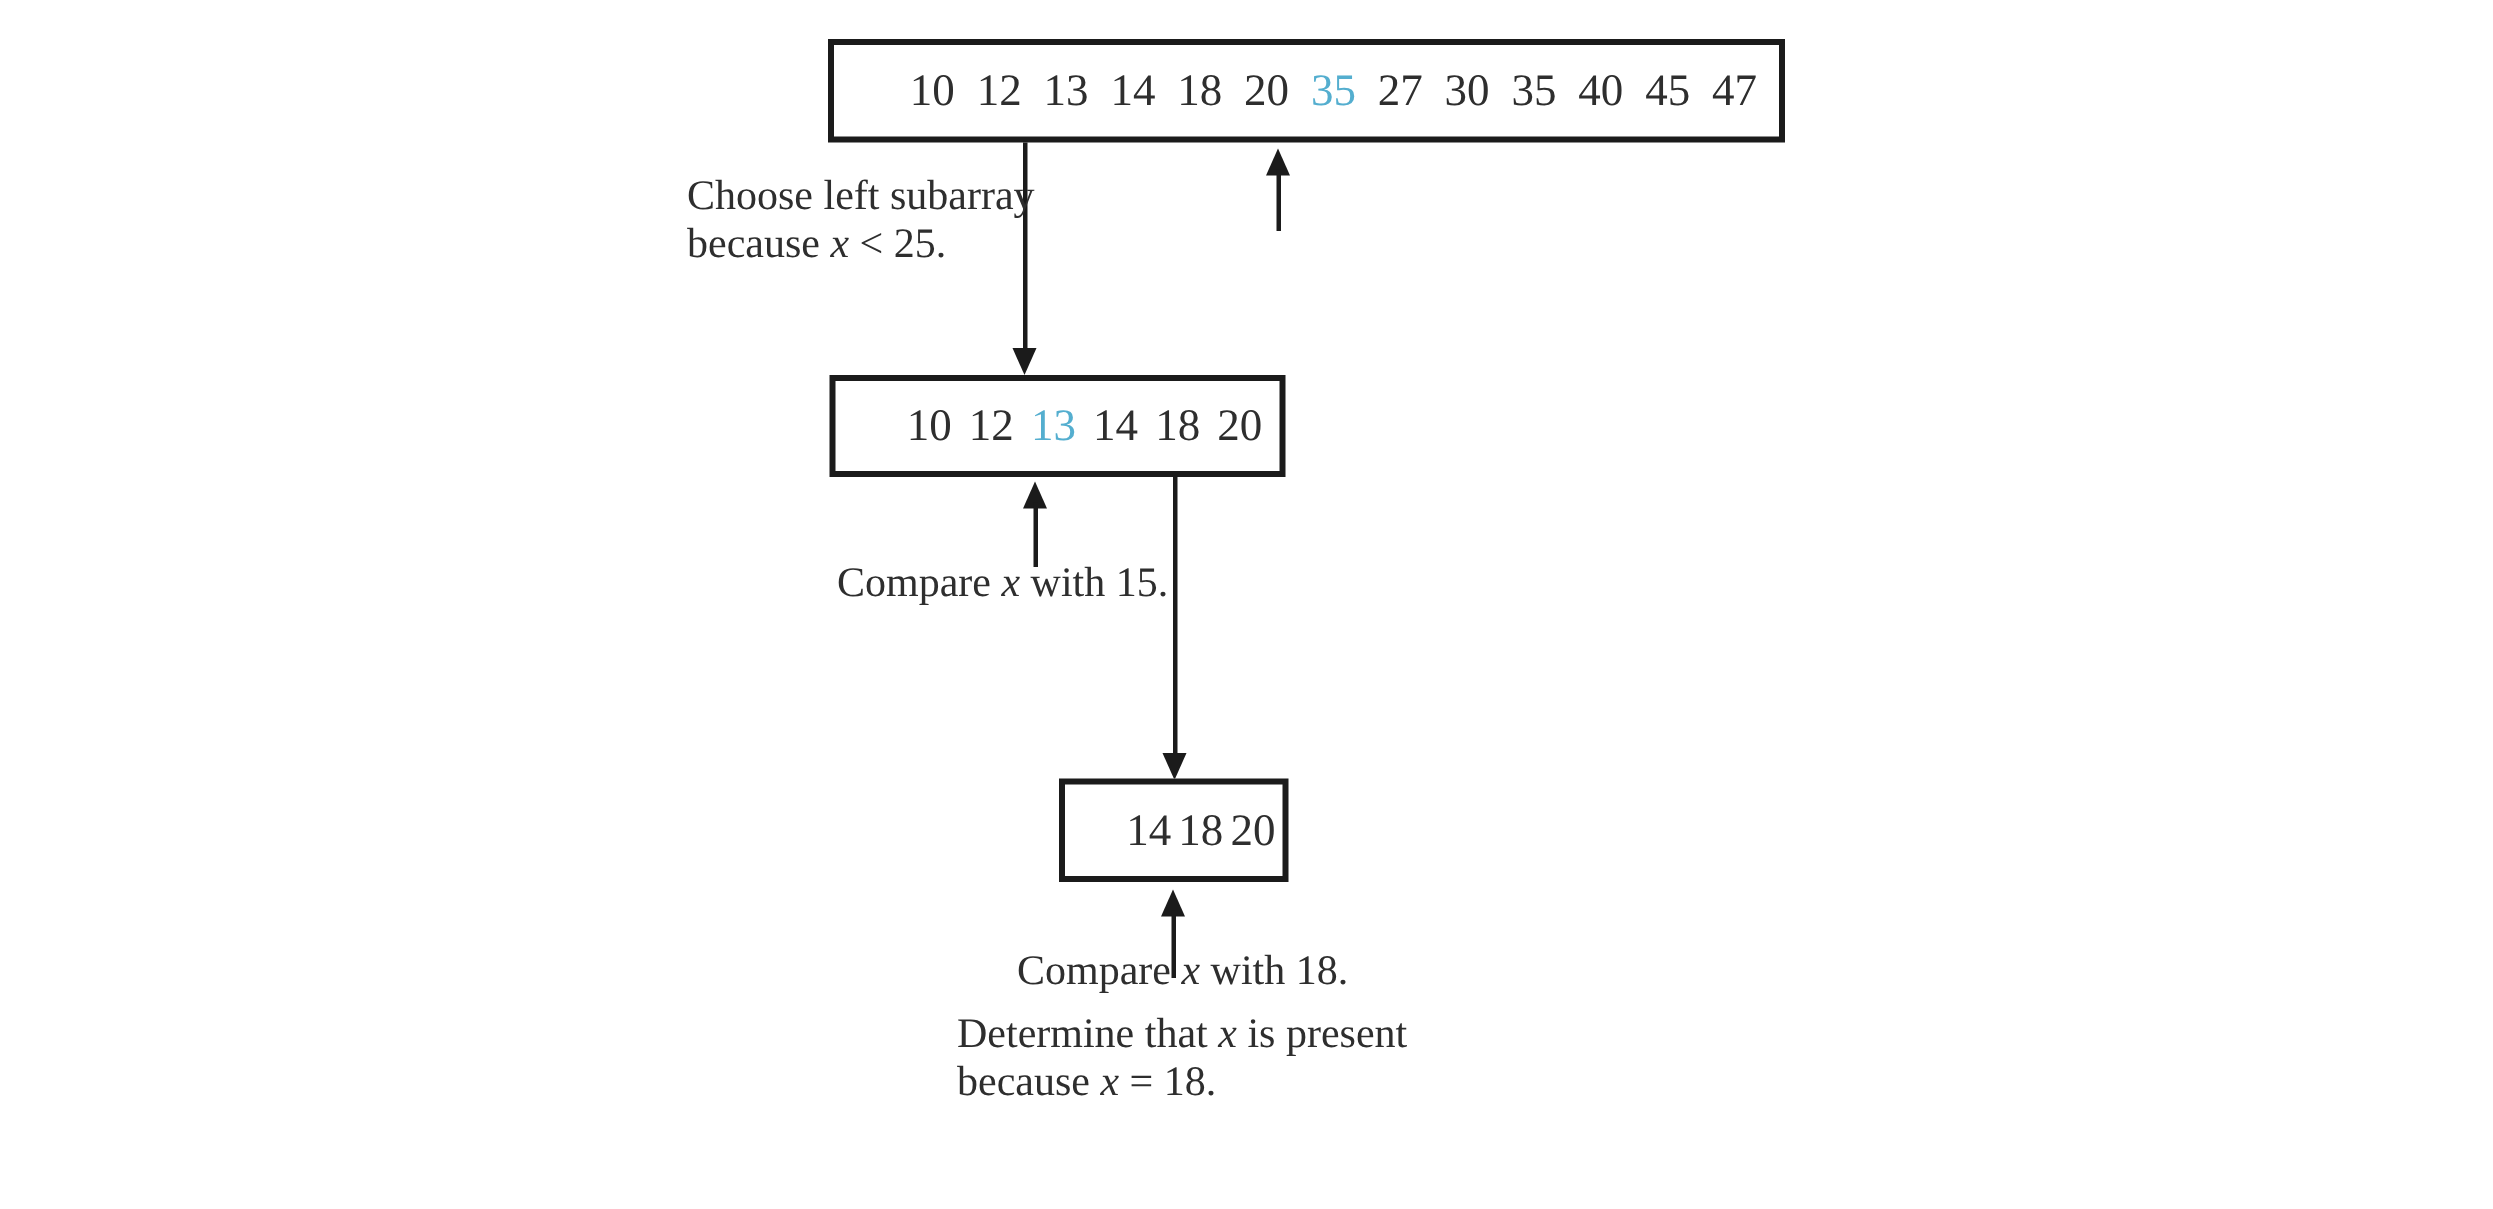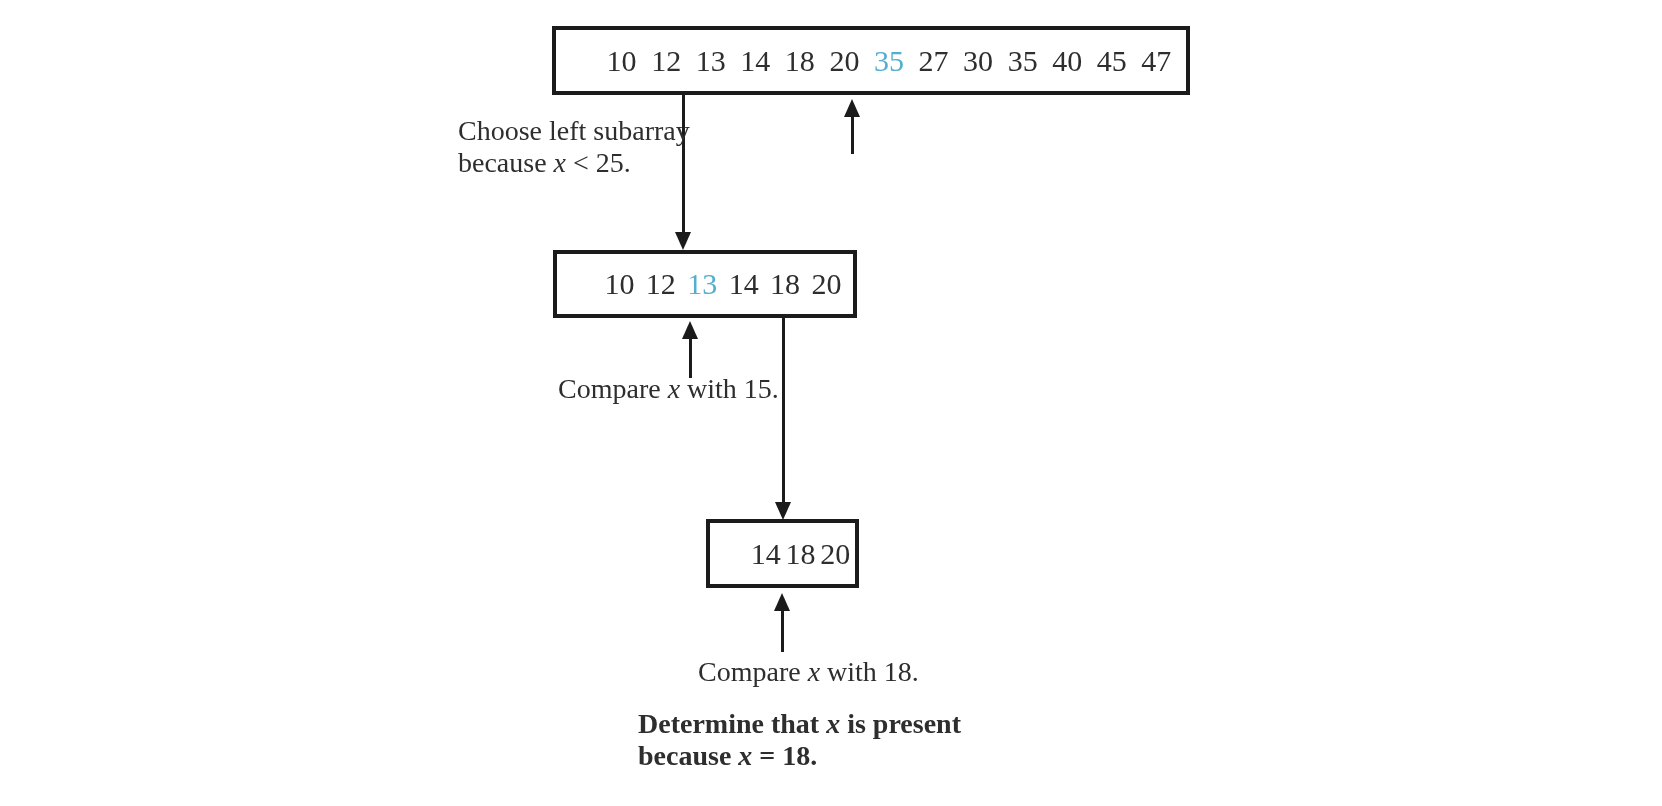--- a/index.html
+++ b/index.html
@@ -67,22 +67,22 @@
     font-size: 28px;
     line-height: 32px;
     white-space: nowrap;
     color: var(--ink);
   }
   .lbl em { font-style: italic; }
   #lbl-choose-left  { left: 458px; top: 115px; }
   #lbl-compare-25   { left: 747px; top: 152px; }
   #lbl-compare-13   { left: 558px; top: 373px; }
   #lbl-choose-right { left: 537px; top: 420px; }
-  #lbl-compare-18   { left: 678px; top: 656px; margin-left: 20px; }
-  #lbl-determine    { left: 638px; top: 708px; font-weight: bold; }
+  #lbl-compare-18   { left: 678px; top: 632px; }
+  #lbl-determine    { left: 638px; top: 674px; }
 </style>
 </head>
 <body>
 
 <div class="canvas">
 
   <div class="array-box" id="box-level1">
       <span class="num">10</span>
       <span class="num">12</span>
       <span class="num">13</span>

